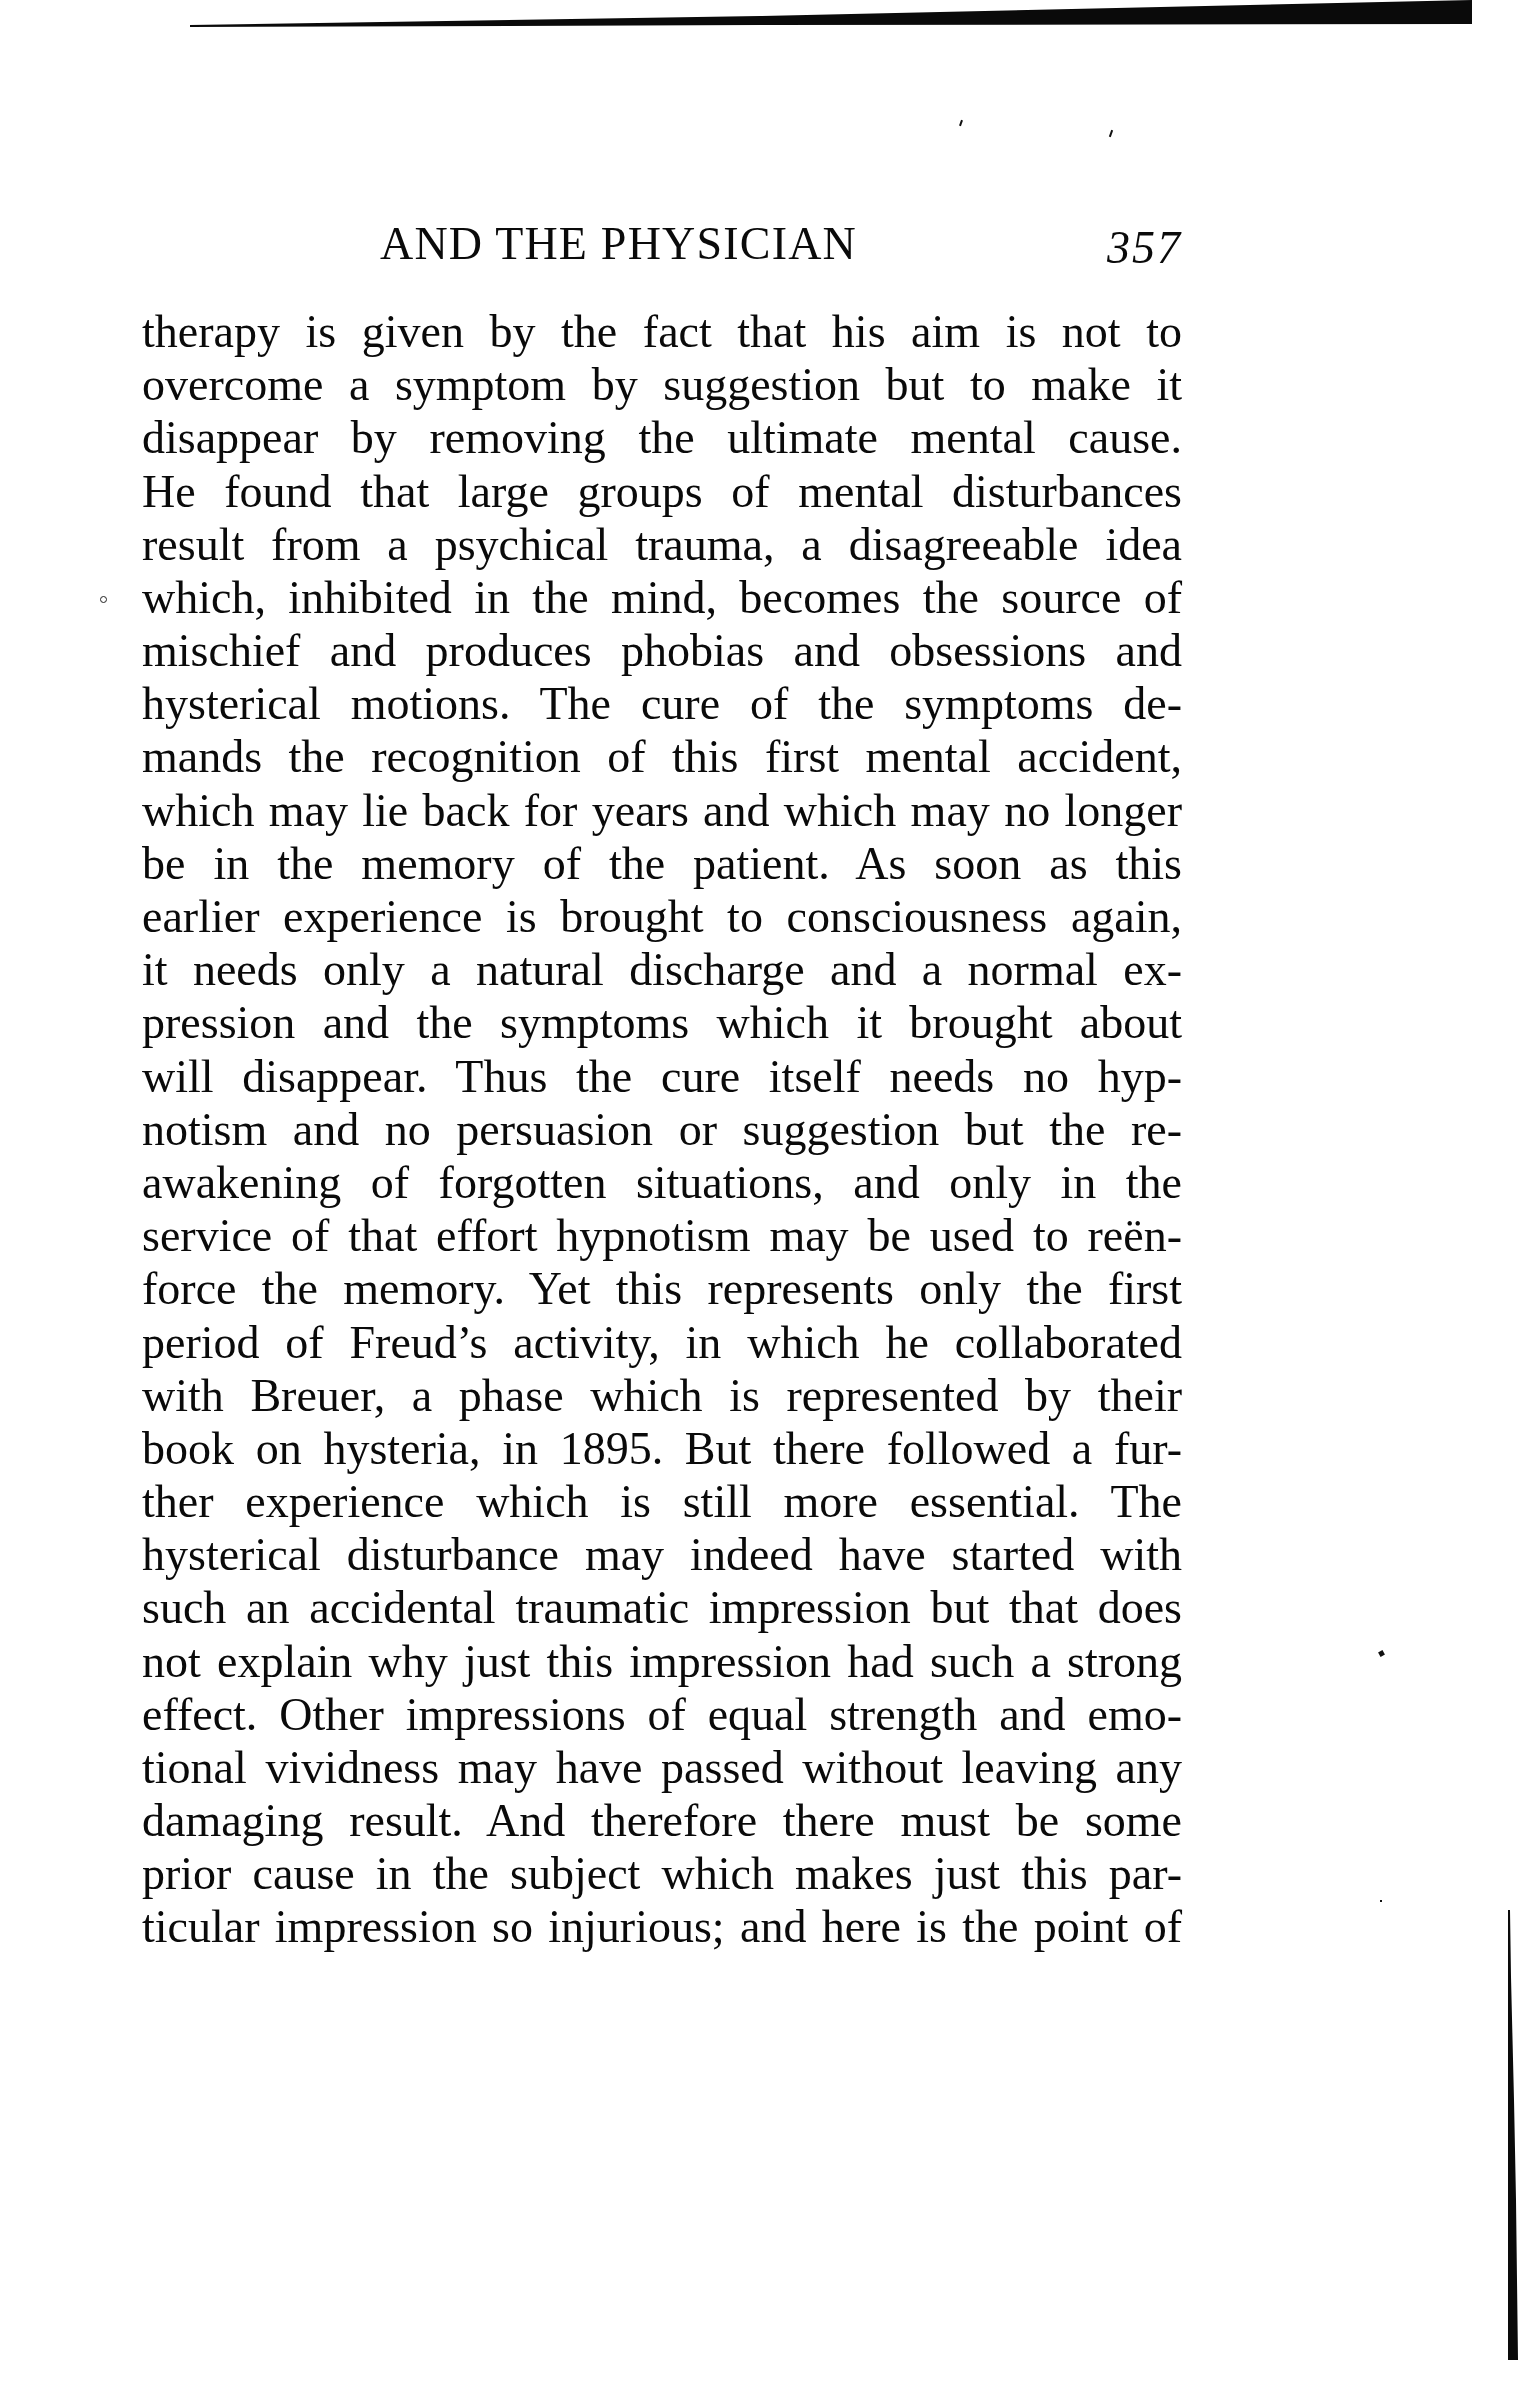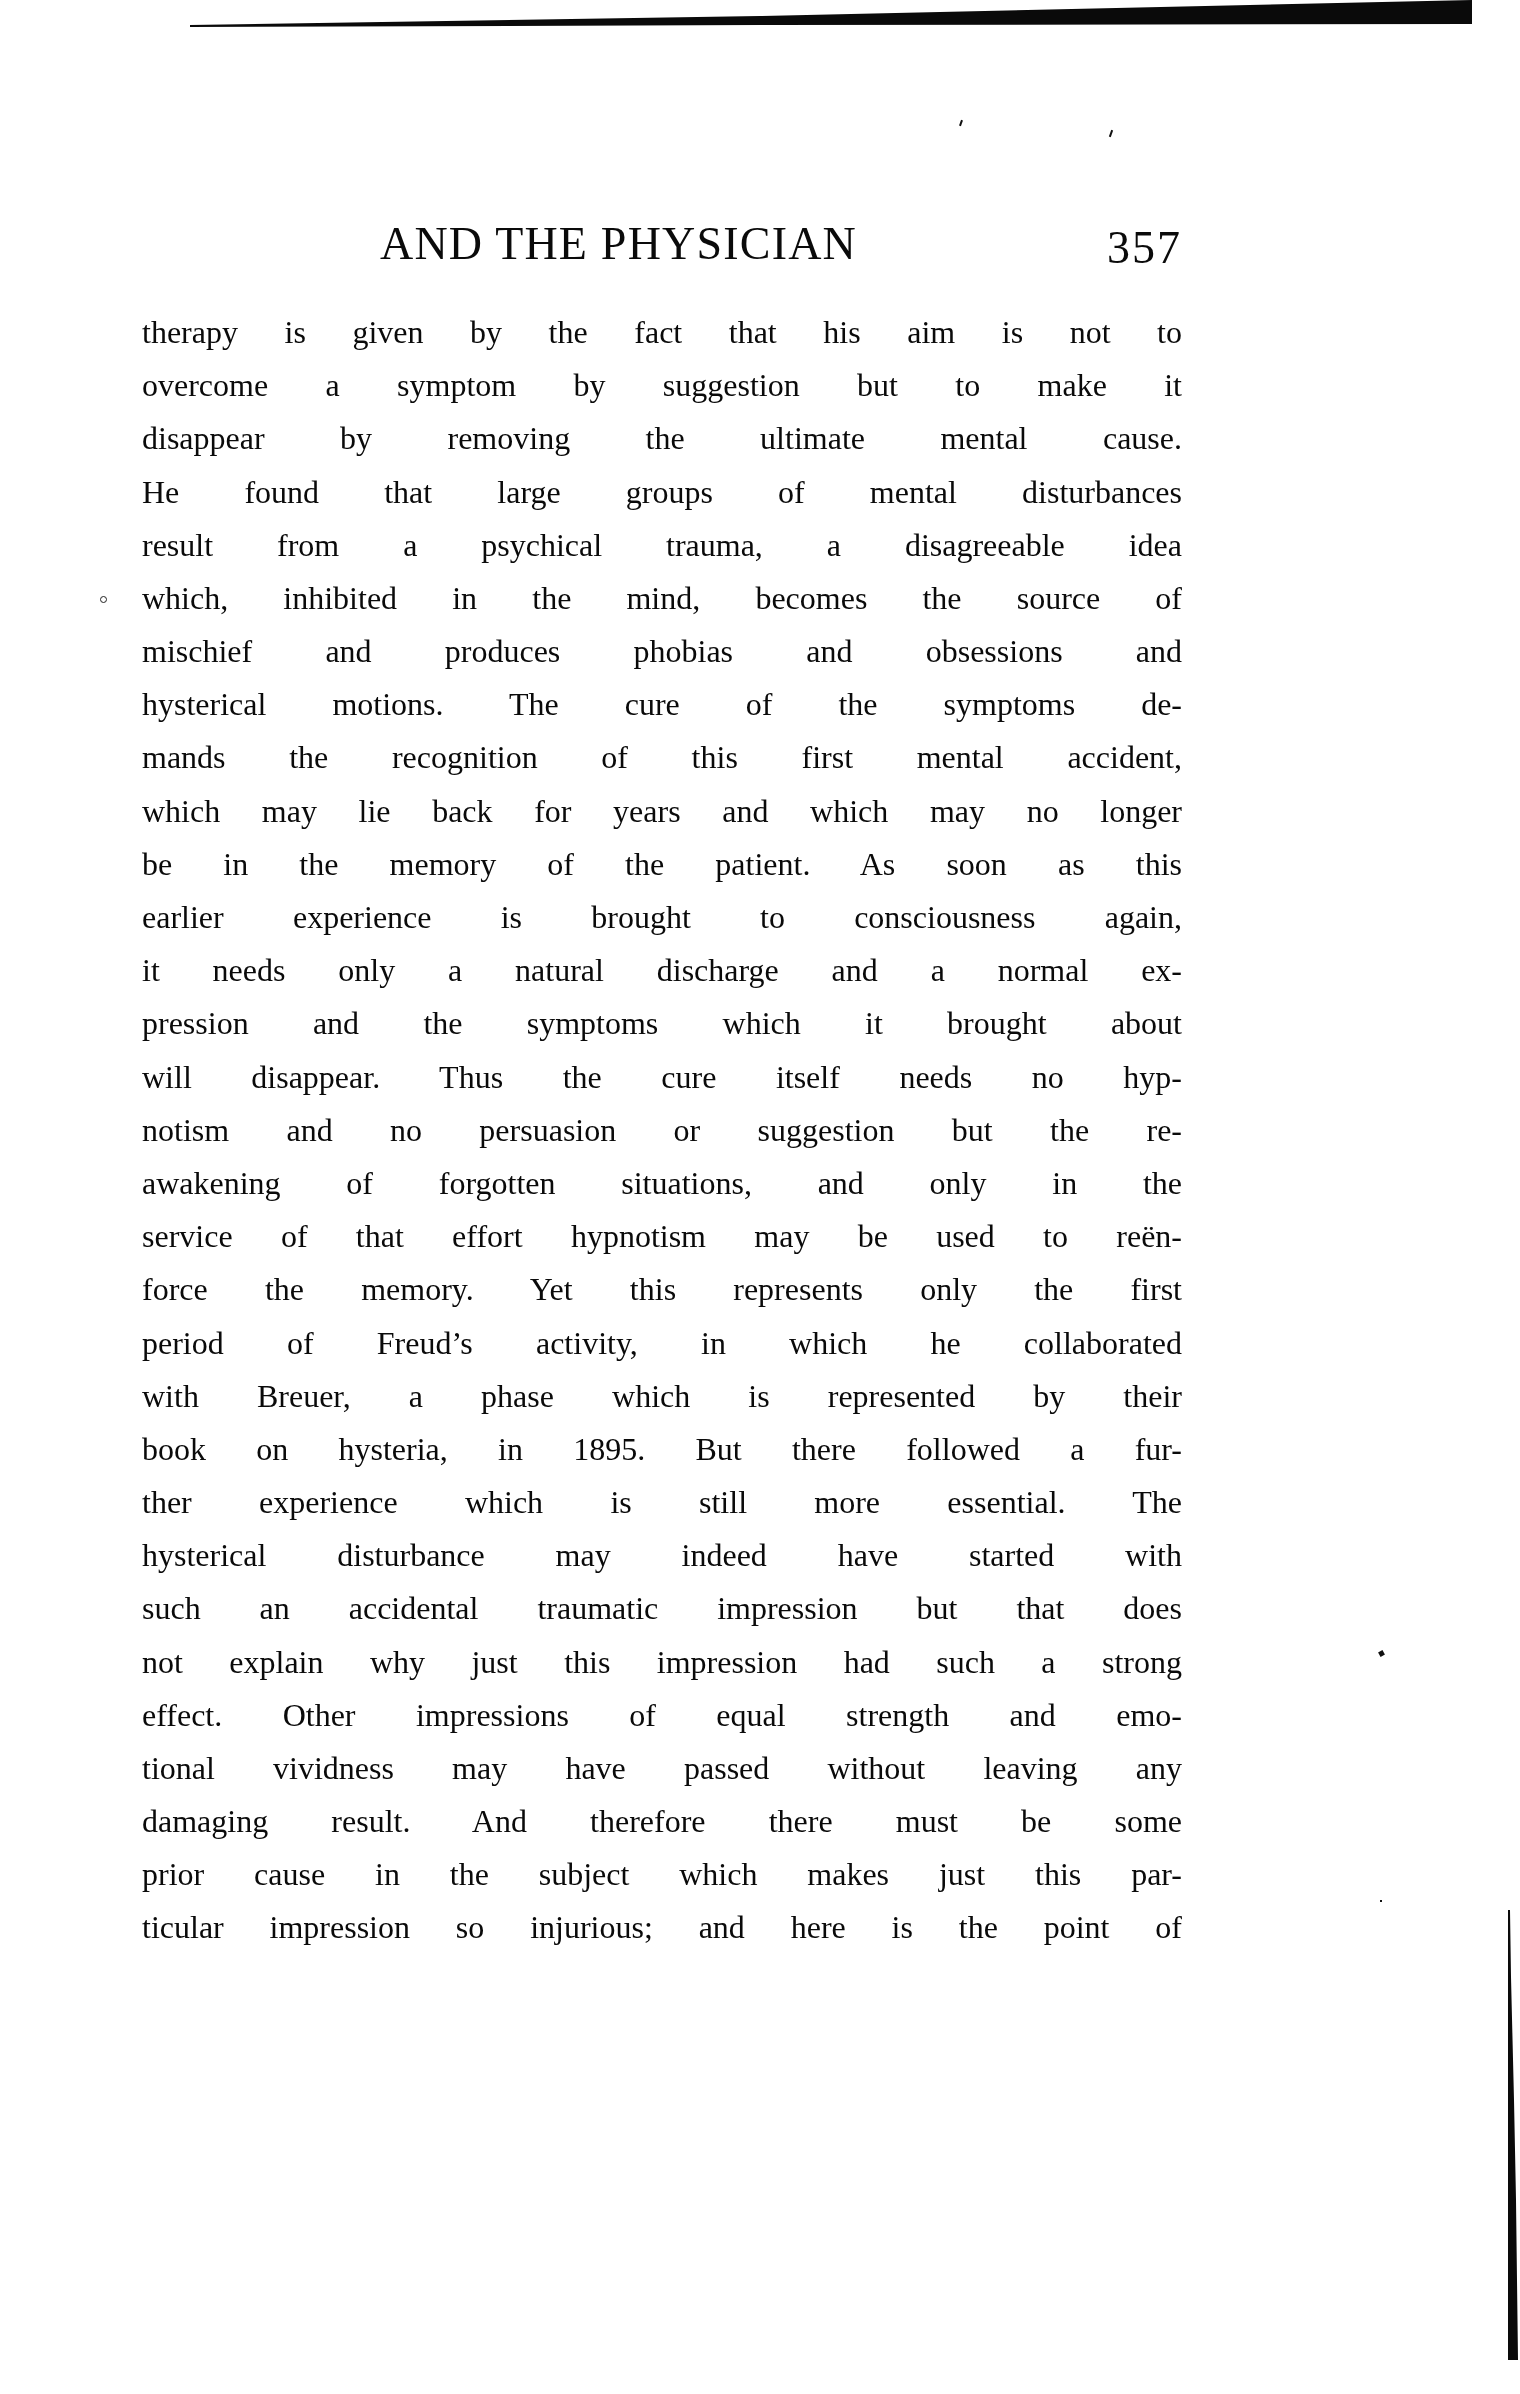--- a/index.html
+++ b/index.html
@@ -57,34 +57,35 @@
     white-space: nowrap;
   }
   .running-head .folio {
     position: absolute;
     right: 0;
     top: 4px;
     font-size: 46px;
     line-height: 60px;
     letter-spacing: 2px;
     white-space: nowrap;
+    font-style: italic;
   }
   
   .text-block {
     position: absolute;
     left: 142px;
     top: 0;
     width: 1040px;
   }
   .line {
     position: absolute;
     left: 0;
     width: 1040px;
     height: 54px;
-    font-size: 32px;
+    font-size: 46px;
     line-height: 54px;
     white-space: nowrap;
     text-align: justify;
     text-align-last: justify;
     word-spacing: 0;
   }
 </style>
 </head>
 <body>
 

